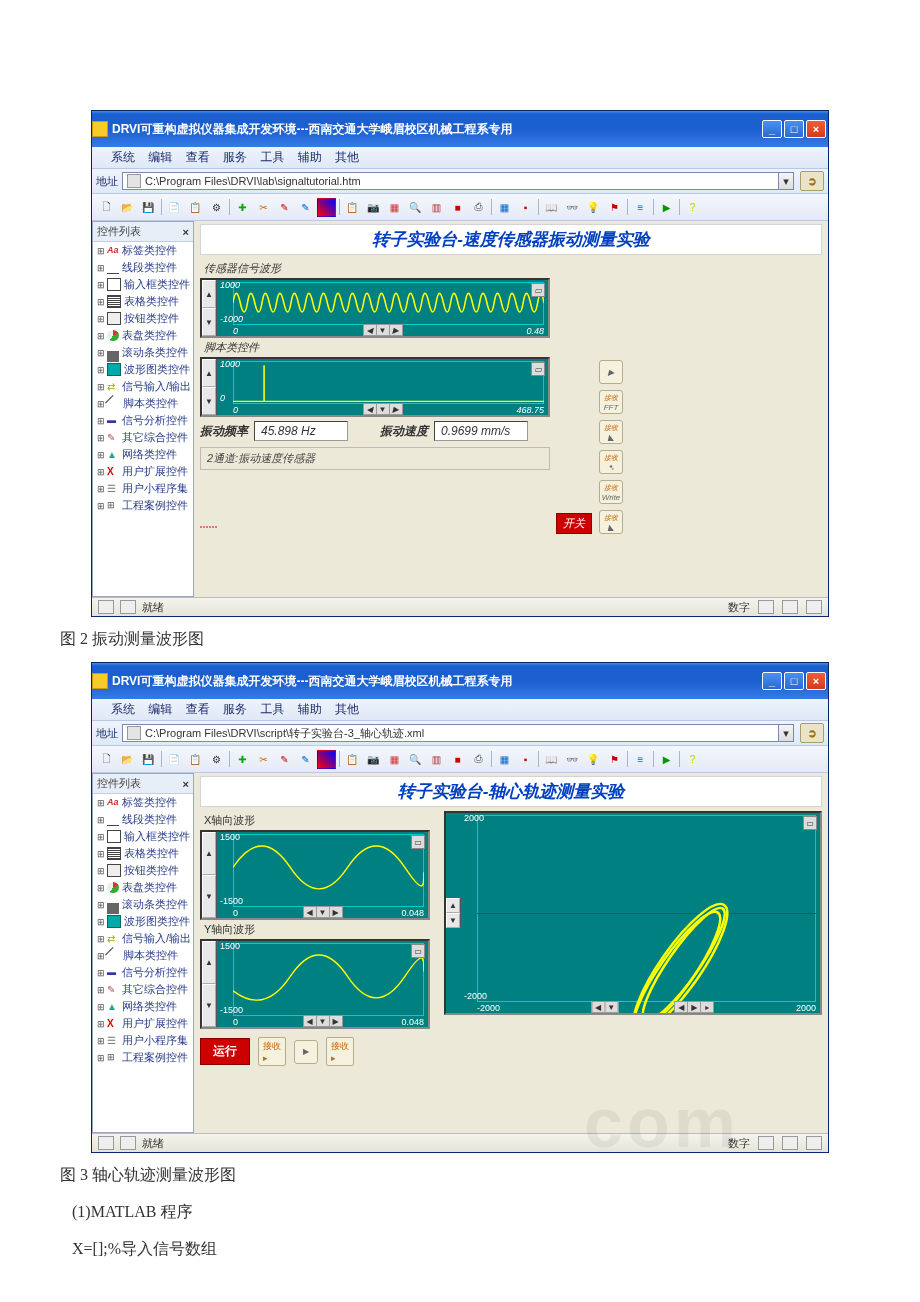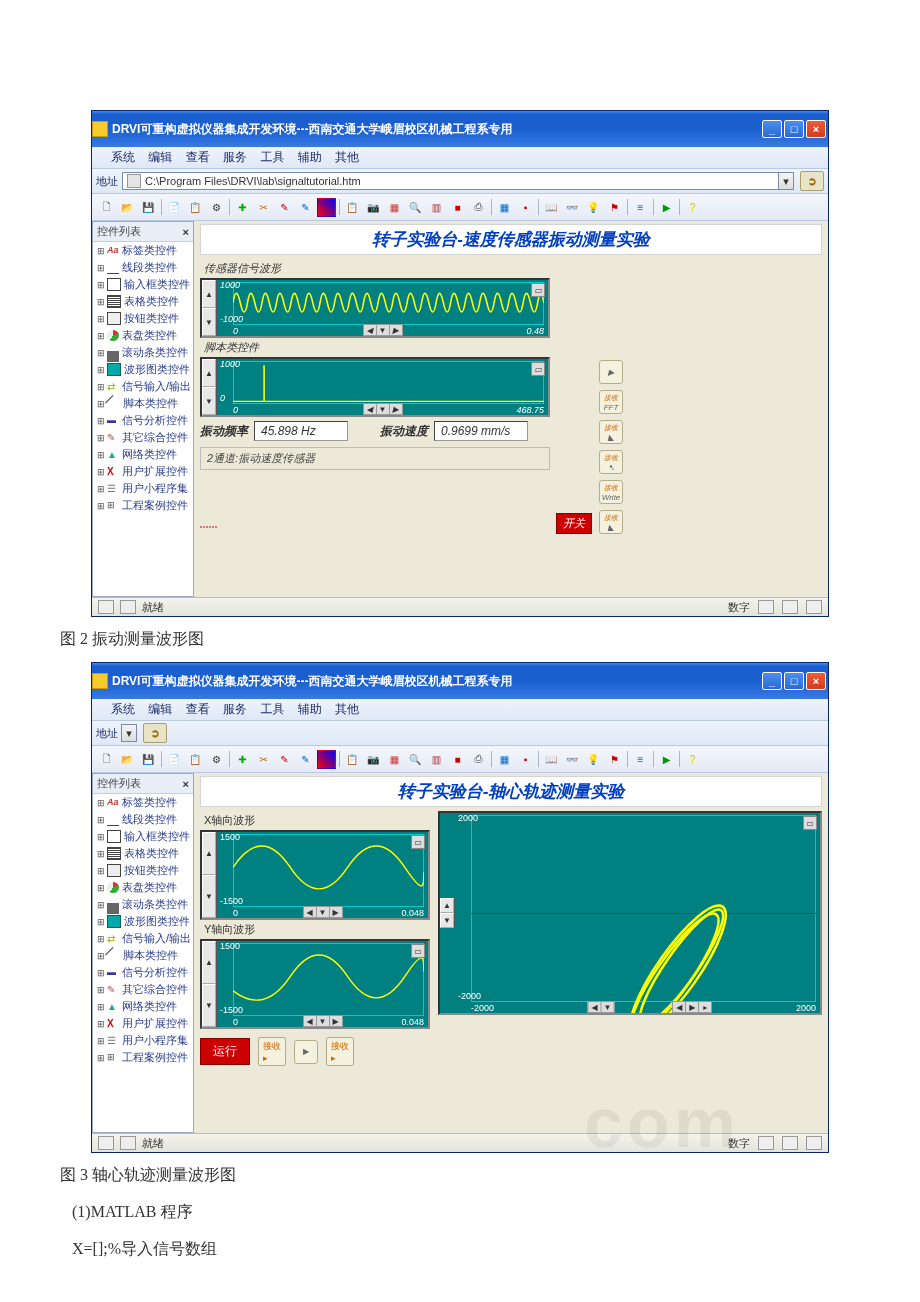--- a/index.html
+++ b/index.html
@@ -256,27 +256,27 @@
     text-indent: 2em;
   }
 
   
   .sine-wave {
     stroke:#ffff00; stroke-width:1.5; fill:none;
   }
   .spectrum-line { stroke:#ffff00; stroke-width:1.5; }
 
   .orbit-chart {
-    display:flex; gap:8px;
+    display:flex; gap:14px;
   }
   .orbit-col { display:flex; flex-direction:column; }
 
   .run-btn {
     background:#c00; color:#fff; padding:4px 12px; font-size:12px;
-    border:1px solid #800; font-weight:normal;
+    border:1px solid #800; font-weight:bold;
   }
   .pin-btn {
     background:#f5f1df; border:1px solid #b4ad88; border-radius:2px;
     padding:2px 4px; font-size:9px; color:#c60;
   }
 
   
   .watermark-area {
     position: relative;
   }
@@ -573,20 +573,24 @@
     <span>编辑</span>
     <span>查看</span>
     <span>服务</span>
     <span>工具</span>
     <span>辅助</span>
     <span>其他</span>
   </div>
 
   <div class="addressbar">
     <span class="lbl">地址</span>
+    <div class="addrbox">
+      <span class="fileicon"></span>
+      <span>C:\Program Files\DRVI\script\转子实验台-3_轴心轨迹.xml</span>
+    </div>
     <div class="dropdown-arrow">▾</div>
     <div class="go-btn">➲</div>
   </div>
 
   <div class="toolbar-row">
     <span class="tb-icon">🗋</span>
     <span class="tb-icon">📂</span>
     <span class="tb-icon">💾</span>
     <span class="tb-sep"></span>
     <span class="tb-icon">📄</span>

